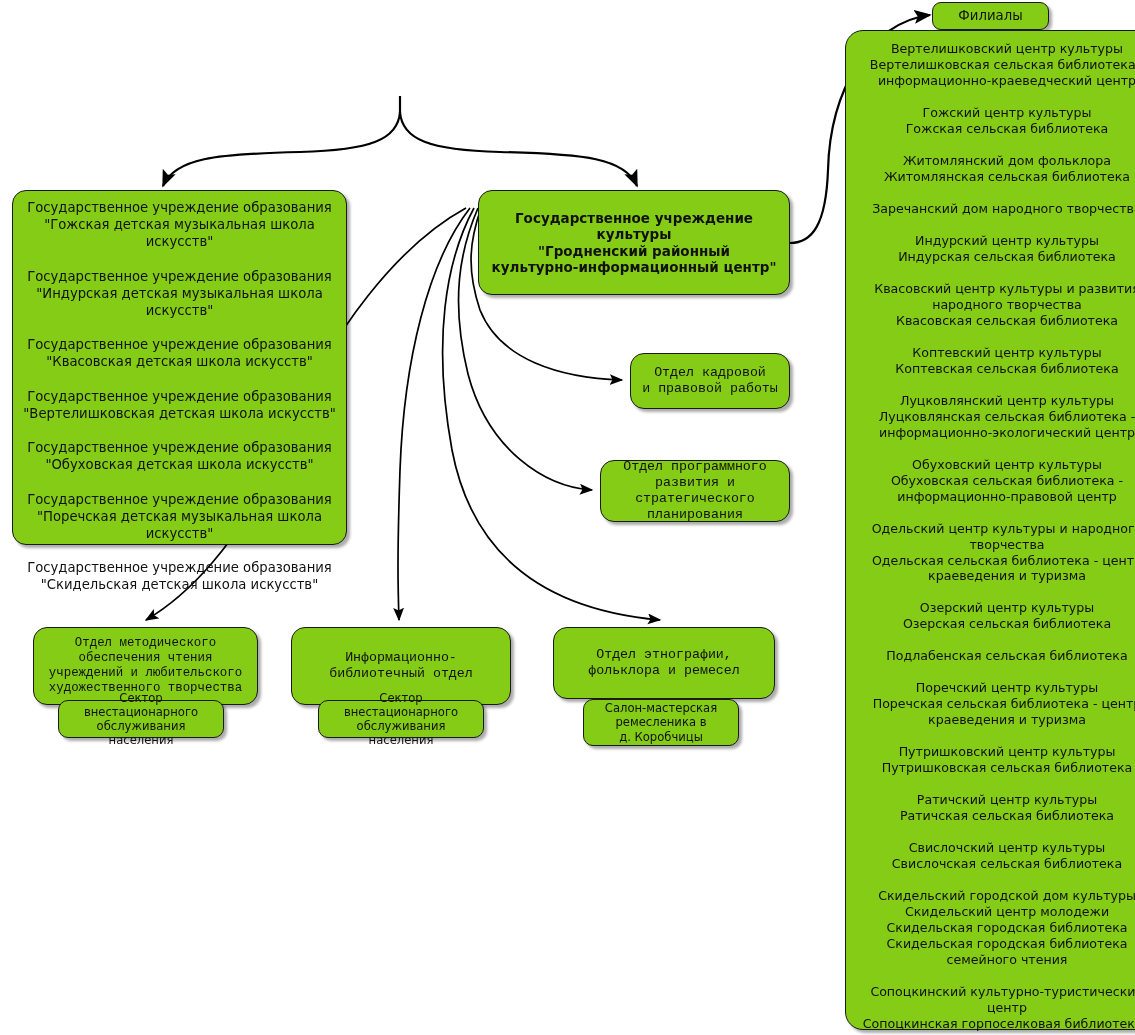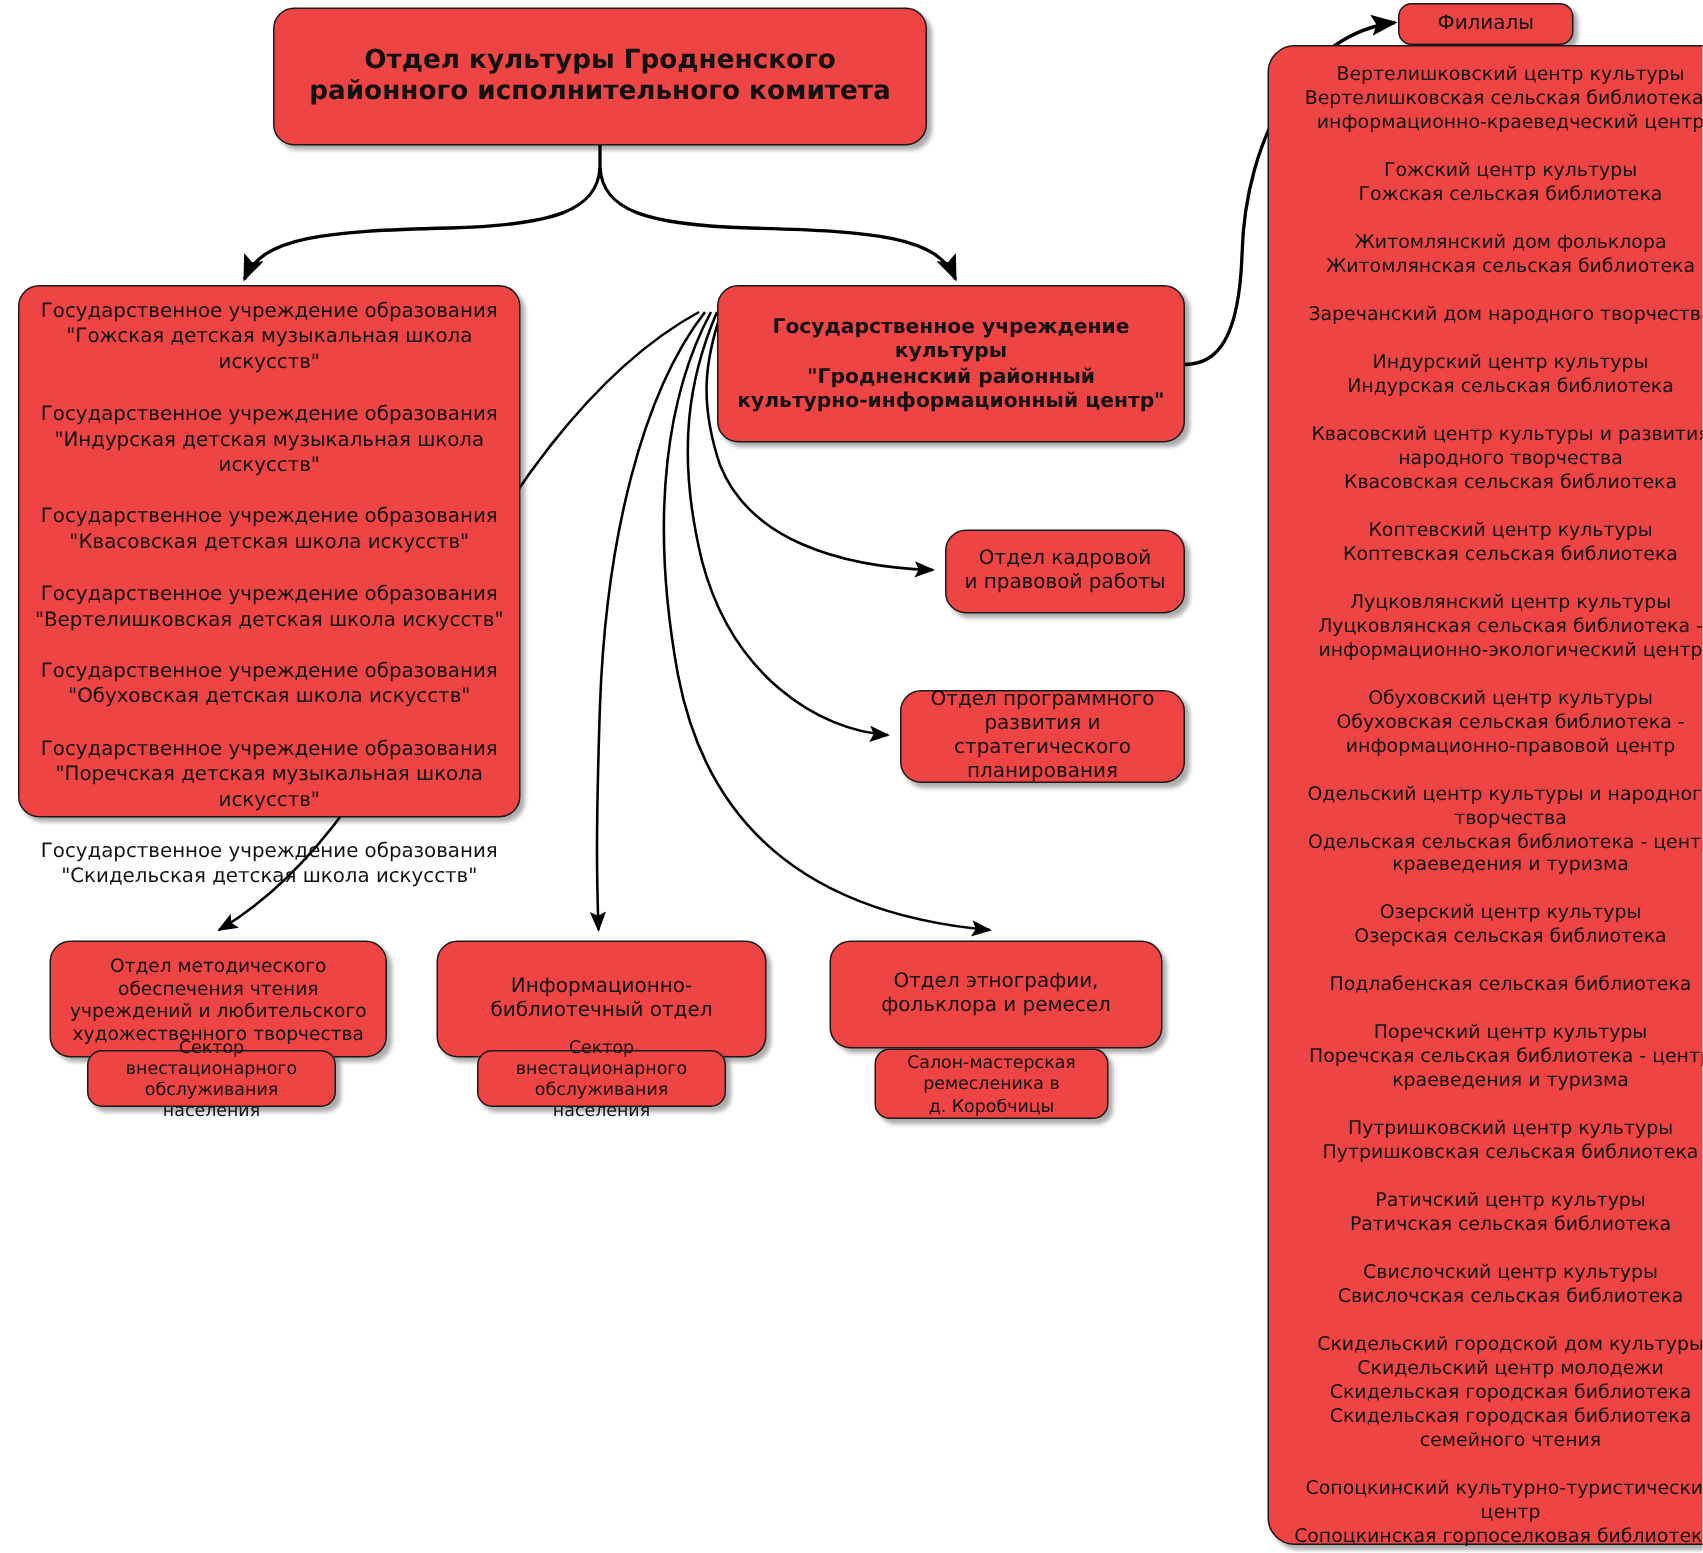--- a/index.html
+++ b/index.html
@@ -8,37 +8,37 @@
     background:#ffffff;
     font-family:"DejaVu Sans","Liberation Sans",sans-serif;
     position:relative;overflow:hidden;
   }
   #canvas{position:absolute;left:0;top:0;width:1135px;height:1035px;}
   svg.links{position:absolute;left:0;top:0;width:1135px;height:1035px;pointer-events:none;z-index:1;}
 
   .node{
     position:absolute;
     box-sizing:border-box;
-    background:#ef4444;
+    background:#84cc16;
     border:1.6px solid #1a1a1a;
     border-radius:14px;
     box-shadow:3px 3px 3px rgba(0,0,0,0.33);
     display:flex;
     align-items:center;
     justify-content:center;
     text-align:center;
     color:#111111;
     z-index:3;
     line-height:1.22;
   }
   .node .txt{display:block;width:100%;white-space:pre-line;padding:0 6px;box-sizing:border-box;}
 
   .root{font-weight:bold;font-size:17.5px;}
   .hub{font-weight:bold;font-size:13.5px;}
-  .plain{font-weight:normal;font-size:13.3px;}
+  .plain{font-weight:normal;font-size:13.3px;font-family:Liberation Mono, monospace;}
   .small{font-weight:normal;font-size:11.6px;border-radius:10px;}
   .tiny-head{font-weight:normal;font-size:13.3px;border-radius:9px;}
   .list{font-weight:normal;font-size:12.6px;align-items:flex-start;padding-top:10px;line-height:1.27;}
   .schools{font-weight:normal;font-size:13.2px;align-items:flex-start;padding-top:8px;line-height:1.30;}
 </style>
 </head>
 <body>
 
 <div id="canvas">
 
@@ -61,24 +61,20 @@
 
     <path d="M474,208 C446,260 432,340 452,450 C476,575 570,612 660,620" stroke="#000" stroke-width="1.7" fill="none" marker-end="url(#ah)"></path>
 
     <path d="M470,208 C428,262 404,360 400,470 C397,560 398,590 399,620" stroke="#000" stroke-width="1.7" fill="none" marker-end="url(#ah)"></path>
 
     <path d="M466,208 C400,244 330,330 285,440 C240,550 180,600 146,620" stroke="#000" stroke-width="1.7" fill="none" marker-end="url(#ah)"></path>
 
     <path d="M140,703 L140,703" stroke="#000" stroke-width="1.4" fill="none"></path>
   </svg>
 
-  <div class="node root" style="left:182px;top:5px;width:436px;height:92px;">
-    <span class="txt">Отдел культуры Гродненского
-районного исполнительного комитета</span>
-  </div>
 
   <div class="node schools" style="left:12px;top:190px;width:335px;height:355px;">
     <span class="txt">Государственное учреждение образования
 "Гожская детская музыкальная школа искусств"
 
 Государственное учреждение образования
 "Индурская детская музыкальная школа искусств"
 
 Государственное учреждение образования
 "Квасовская детская школа искусств"

